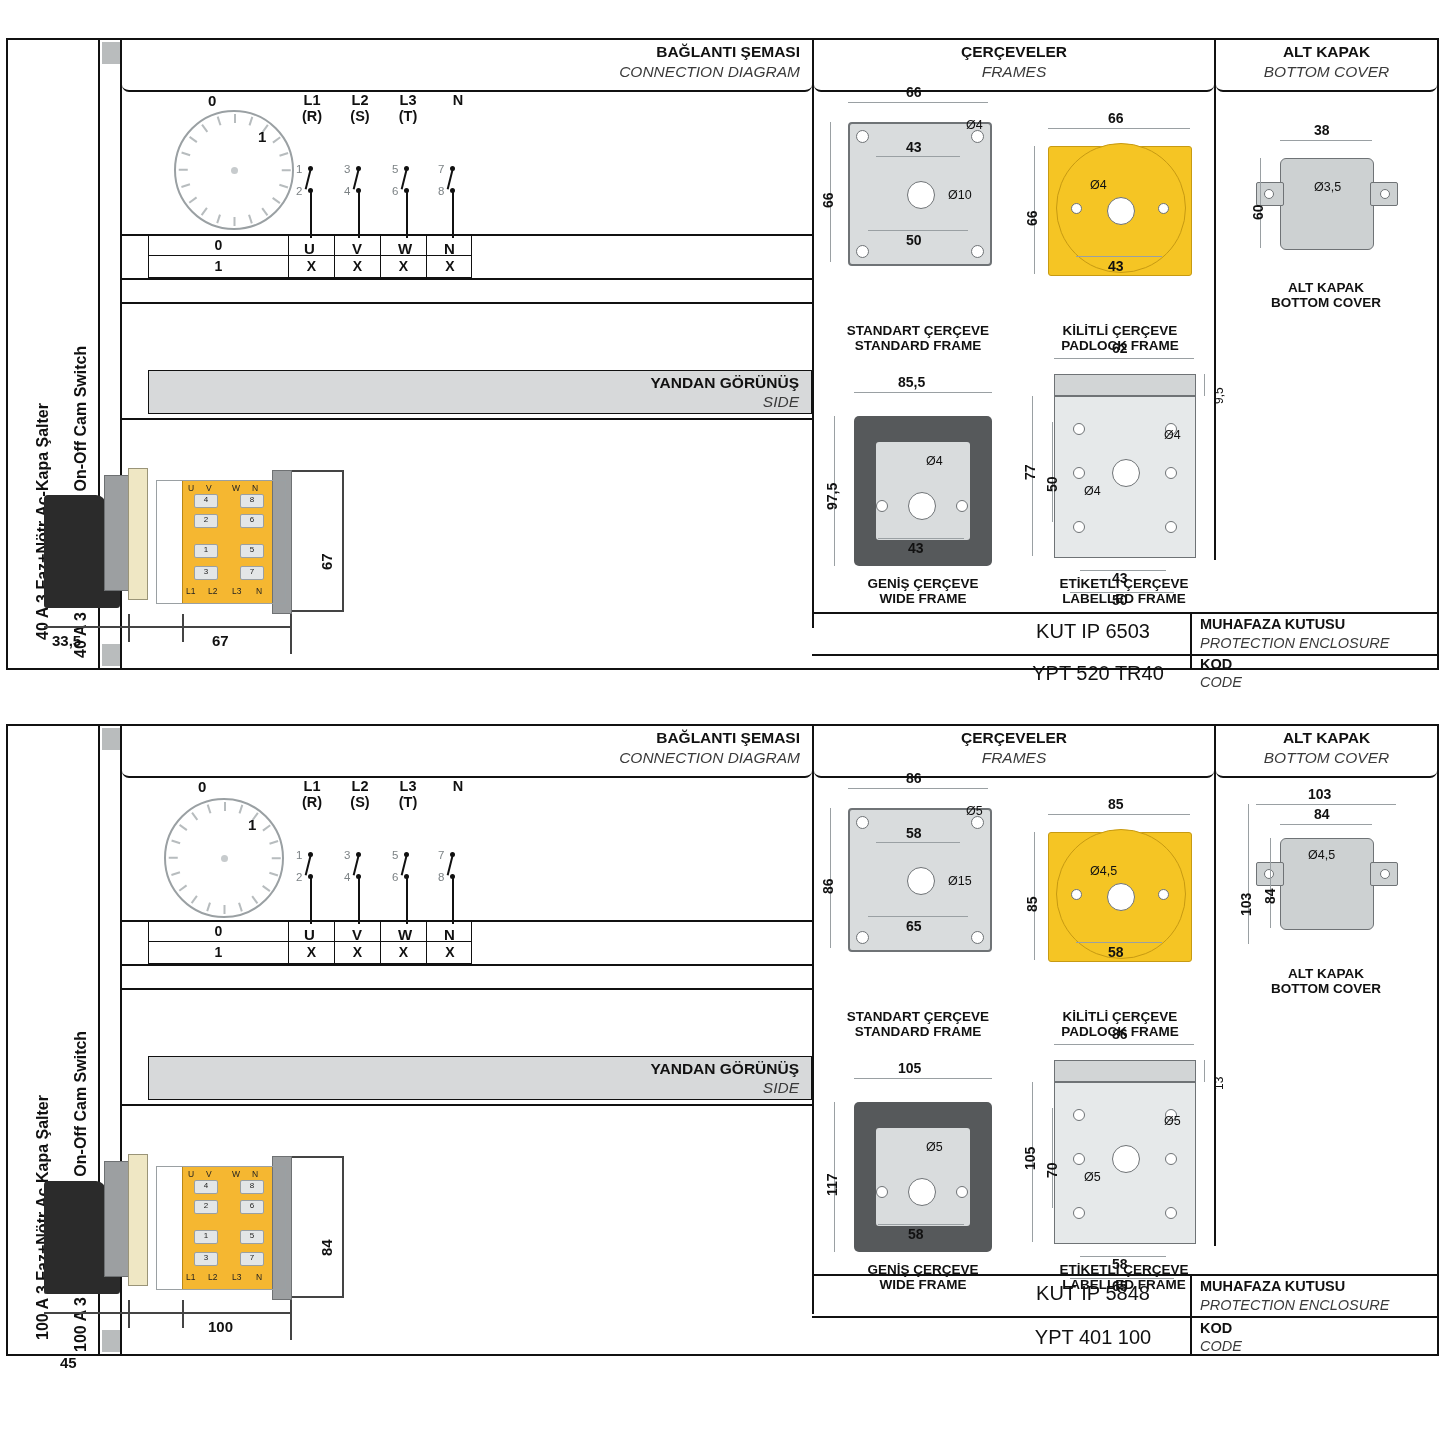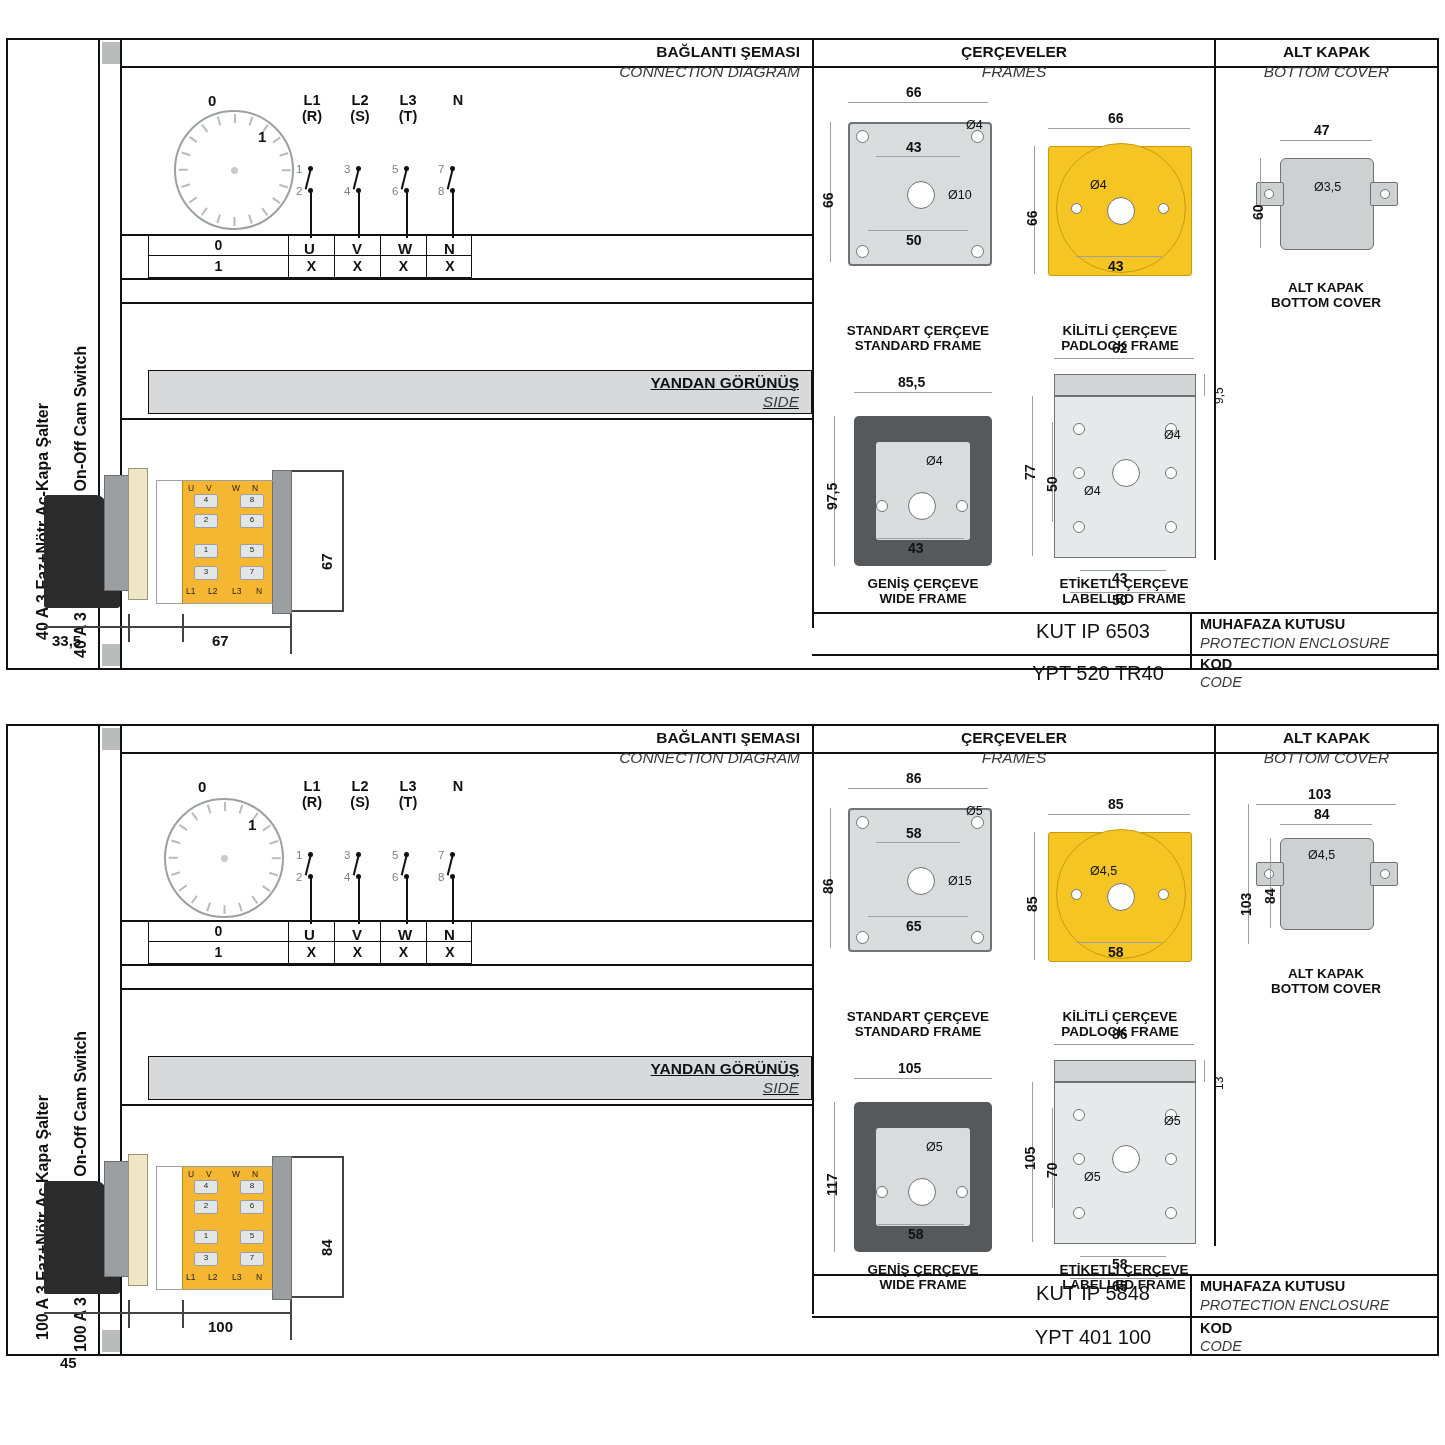--- a/index.html
+++ b/index.html
@@ -9,21 +9,21 @@
   #panel-a{top:38px;height:632px;}
   #panel-b{top:724px;height:632px;}
 
   
   .vlabel-col{position:absolute;left:0;top:0;width:92px;height:100%;border-right:2px solid #111;box-sizing:border-box;background:#fff;}
   .vtext{position:absolute;transform-origin:left top;white-space:nowrap;font-weight:bold;font-size:16px;}
   .grayspine{position:absolute;left:92px;top:0;width:22px;height:100%;background:#fff;border-right:2px solid #111;box-sizing:border-box;}
   .spine-block{position:absolute;left:94px;width:18px;height:22px;background:#b9bcbd;}
 
   
-  .hdr{position:absolute;top:0;height:28px;border-bottom:2px solid #111;box-sizing:border-box;background:#fff;}
+  .hdr{position:absolute;top:0;height:52px;border-bottom:2px solid #111;box-sizing:border-box;background:#fff;border-radius:7px;}
   .hdr .t1{font-weight:bold;font-size:15.5px;text-align:right;line-height:20px;}
   .hdr .t2{font-style:italic;font-size:15.5px;text-align:right;line-height:20px;color:#3a3a3a;}
   .hdr.center .t1,.hdr.center .t2{text-align:center;}
 
   .vsplit{position:absolute;top:0;width:2px;background:#111;}
 
   
   .conn{position:absolute;}
   .dial{position:absolute;width:116px;height:116px;border:2px solid #9aa0a3;border-radius:50%;background:#fff;}
   .dial .hub{position:absolute;left:50%;top:50%;width:7px;height:7px;margin:-3.5px 0 0 -3.5px;border-radius:50%;background:#c7cbcd;}
@@ -36,21 +36,21 @@
   .tdot{position:absolute;width:5px;height:5px;border-radius:50%;background:#111;}
   .tline{position:absolute;background:#111;}
   .bott{position:absolute;font-weight:bold;font-size:15px;}
 
   .tbl{position:absolute;border:1.6px solid #111;box-sizing:border-box;}
   .tbl .row{position:relative;height:21px;border-bottom:1.6px solid #111;box-sizing:border-box;}
   .tbl .row:last-child{border-bottom:none;}
   .cell{position:absolute;top:0;height:100%;border-right:1.6px solid #111;box-sizing:border-box;text-align:center;font-weight:bold;font-size:14px;line-height:20px;}
   .cell.last{border-right:none;}
 
-  .bandlabel{position:absolute;background:#d7d9da;border:1.6px solid #111;box-sizing:border-box;text-decoration:underline;}
+  .bandlabel{position:absolute;background:#d7d9da;border:1.6px solid #111;box-sizing:border-box;}
   .bandlabel .t1{font-weight:bold;font-size:15.5px;text-align:right;line-height:19px;}
   .bandlabel .t2{font-style:italic;font-size:15.5px;text-align:right;line-height:19px;color:#3a3a3a;}
 
   
   .knob{position:absolute;background:#2b2b2b;border-radius:4px 10px 10px 4px;}
   .knobtail{position:absolute;background:#2b2b2b;border-radius:3px;}
   .collar{position:absolute;background:#9c9fa1;border:1px solid #6e7173;}
   .plate{position:absolute;background:#efe7c4;border:1px solid #9a9478;}
   .body{position:absolute;background:#f5b731;border:1px solid #b98717;}
   .endplate{position:absolute;background:#9c9fa1;border:1px solid #6e7173;}
@@ -348,21 +348,21 @@
       </div>
     </div>
 
     <div>
       <div class="cover" style="left:1272px;top:118px;width:92px;height:90px;"></div>
       <div class="covtab" style="left:1248px;top:142px;width:26px;height:22px;"></div>
       <div class="covtab" style="left:1362px;top:142px;width:26px;height:22px;"></div>
       <div class="smallhole" style="left:1256px;top:149px;width:8px;height:8px;"></div>
       <div class="smallhole" style="left:1372px;top:149px;width:8px;height:8px;"></div>
       <div class="dimg" style="left:1272px;top:100px;width:92px;height:1.4px;"></div>
-      <span class="dtx" style="left:1306px;top:82px;font-weight:bold;font-size:14px;">47</span>
+      <span class="dtx" style="left:1306px;top:82px;font-weight:bold;font-size:14px;">38</span>
       <div class="dimgv" style="left:1252px;top:118px;width:1.4px;height:90px;"></div>
       <span class="dtxv" style="left:1242px;top:180px;font-weight:bold;font-size:14px;">60</span>
       <span class="dtx" style="left:1306px;top:140px;">Ø3,5</span>
       <div class="capt" style="left:1218px;top:240px;">
         <span>ALT KAPAK</span><br>
         <span>BOTTOM COVER</span>
       </div>
     </div>
 
     <div class="hline" style="left:804px;top:572px;width:625px;height:2px;"></div>

